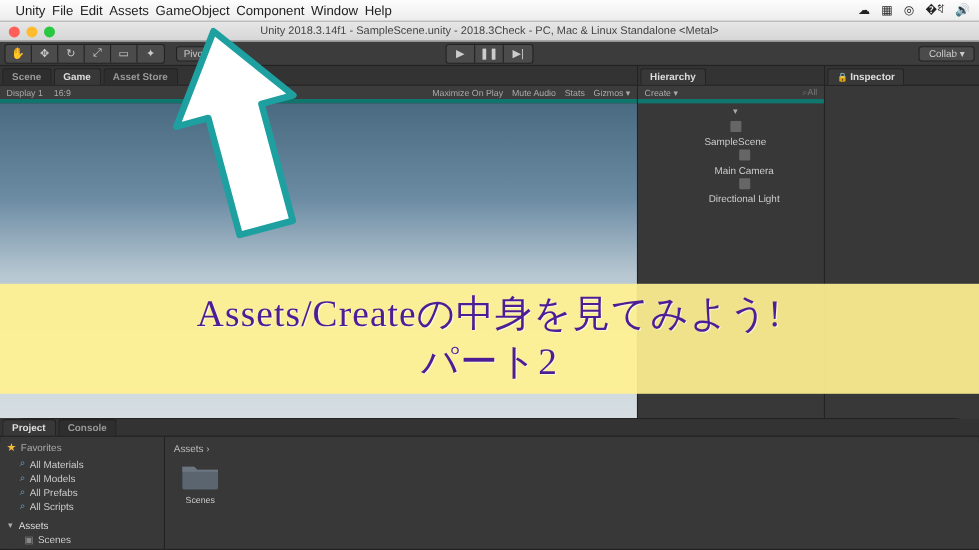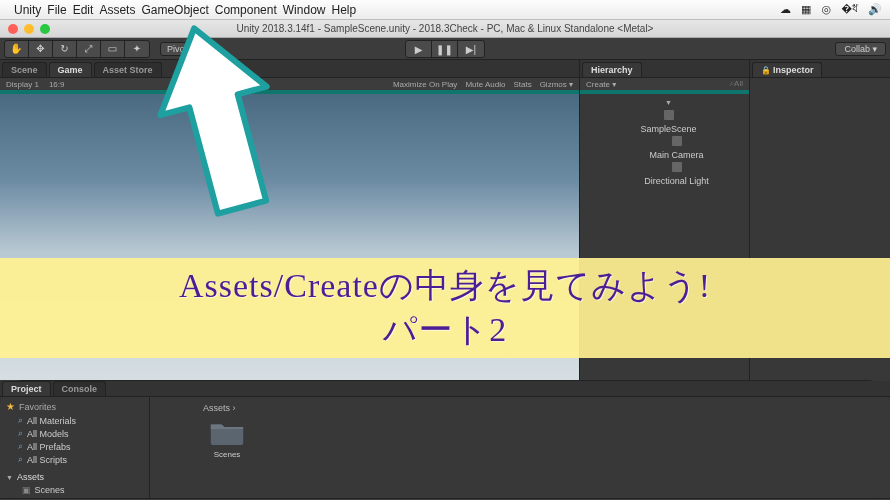--- a/index.html
+++ b/index.html
@@ -51,21 +51,21 @@
 
 
 .project { height: 120px; background: #383838; border-top: 1px solid #222; display: flex; flex-direction: column; border-radius: 23px; }
 .proj-body { flex: 1; display: flex; }
 .proj-tree { width: 150px; border-right: 1px solid #222; font-size: 9px; padding: 2px 0; }
 .fav-head { color: #aaa; padding: 2px 6px; display: flex; align-items: center; gap: 4px; }
 .fav-star { color: #f0b840; font-size: 10px; }
 .fav-row { padding: 1px 4px 1px 18px; color: #ccc; display: flex; align-items: center; gap: 4px; }
 .fav-row .mag { color: #6aa8d8; font-size: 9px; }
 .assets-head { color: #ddd; padding: 2px 6px; margin-top: 4px; display: flex; align-items: center; gap: 4px; }
-.proj-content { flex: 1; padding: 4px 8px; margin-left: 45px; }
+.proj-content { flex: 1; padding: 4px 8px; }
 .breadcrumb { font-size: 9px; color: #bbb; padding: 2px 0 6px; }
 .folder-icon { width: 48px; height: 40px; display: flex; flex-direction: column; align-items: center; gap: 4px; }
 .folder-svg { width: 40px; height: 30px; }
 .folder-label { font-size: 8px; color: #ccc; }
 .proj-footer { height: 14px; background: #3c3c3c; border-top: 1px solid #222; }
 
 
 .arrow-overlay { position: absolute; top: 10px; left: 130px; pointer-events: none; }
 .text-overlay { position: absolute; top: 258px; left: 0; right: 0; height: 100px; background: rgba(255,241,145,0.92); display: flex; flex-direction: column; align-items: center; justify-content: center; pointer-events: none; }
 .text-overlay div { color: #4c1d95; font-size: 34px; font-weight: 500; letter-spacing: 1px; line-height: 1.3; text-shadow: 1px 1px 0 rgba(255,255,255,0.6); font-family: Liberation Serif, serif; }

